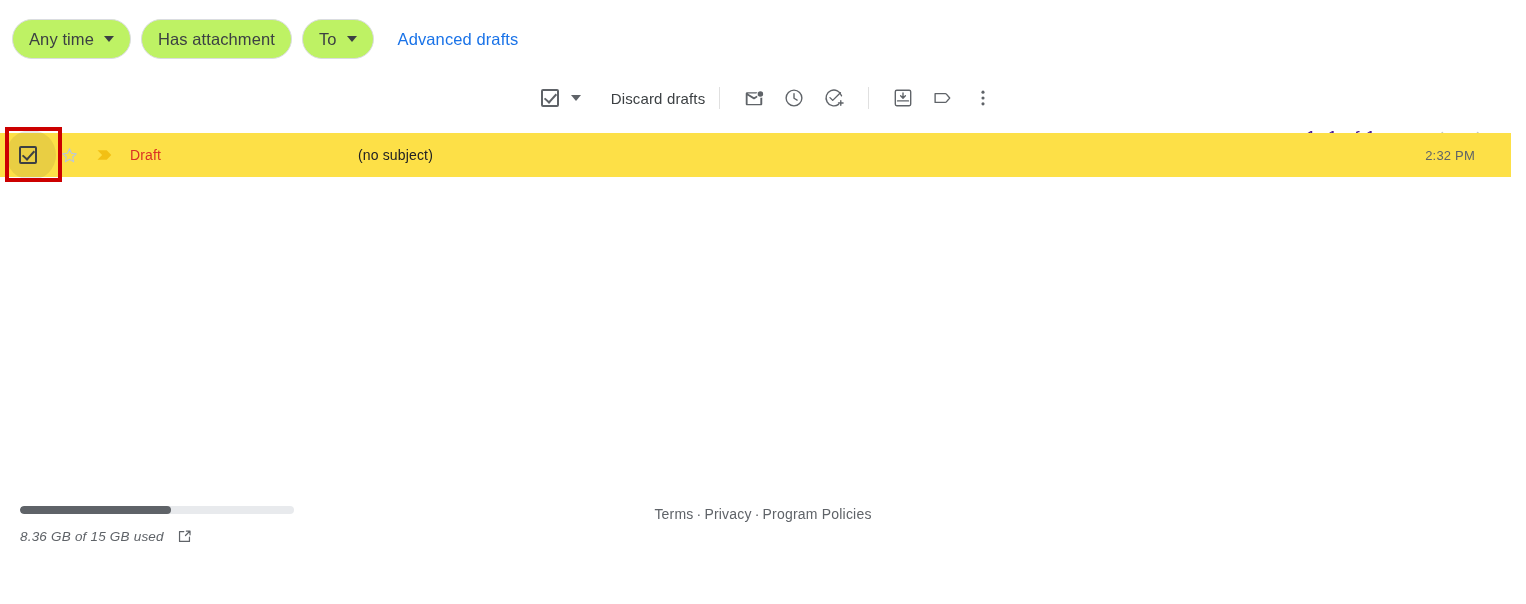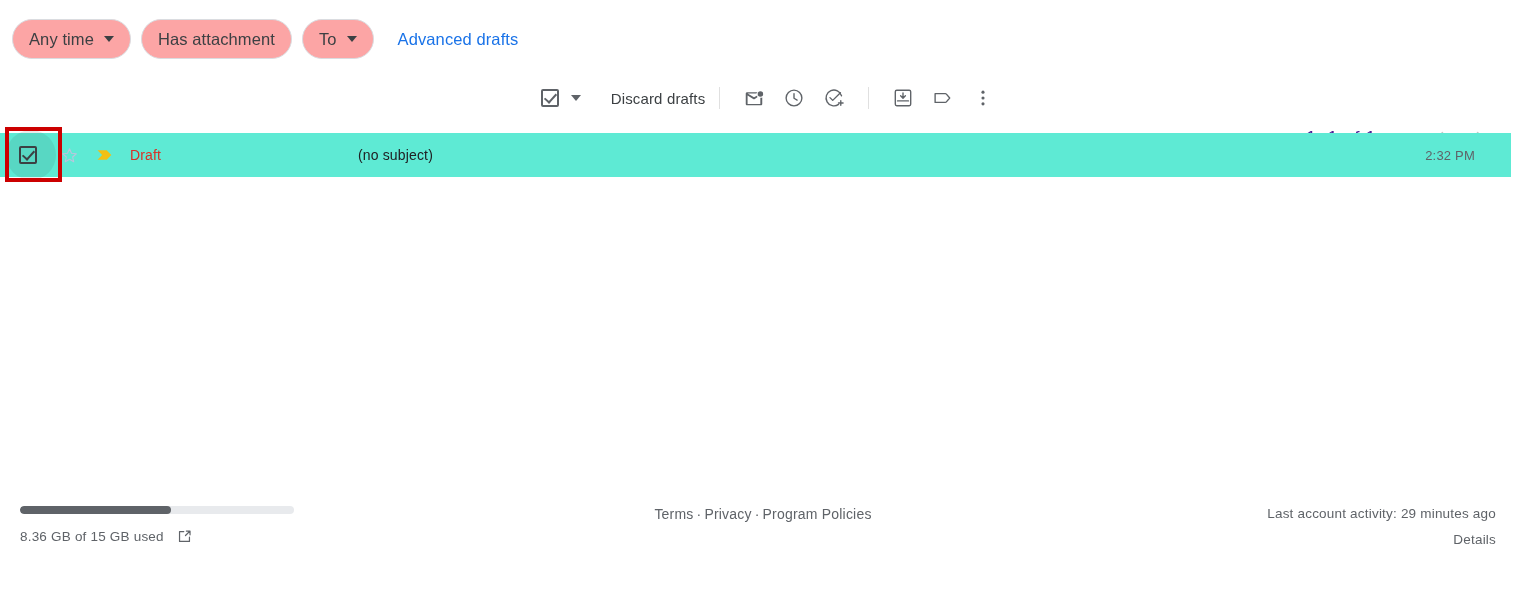--- a/index.html
+++ b/index.html
@@ -24,21 +24,21 @@
     height: 78px;
     display: flex;
     align-items: center;
     padding-left: 12px;
     box-sizing: border-box;
   }
   .chip {
     height: 40px;
     border: 1px solid #dadce0;
     border-radius: 20px;
-    background: #fca5a5;
+    background: #bef264;
     display: flex;
     align-items: center;
     padding: 16px 16px;
     margin-right: 10px;
     cursor: pointer;
     box-sizing: border-box;
     text-align: right;
   }
   .chip-label {
     font-size: 16.5px;
@@ -149,21 +149,21 @@
   }
 
   
   .list {
     position: absolute;
     left: 0; top: 133px;
     width: 1511px;
   }
   .mail-row {
     height: 44px;
-    background: #5eead4;
+    background: #fde047;
     display: flex;
     align-items: center;
     position: relative;
     cursor: pointer;
     box-sizing: border-box;
   }
   .row-check-wrap {
     width: 56px;
     height: 44px;
     display: flex;
@@ -273,20 +273,21 @@
   .storage-row {
     display: flex;
     align-items: center;
     margin-top: 14px;
   }
   .storage-text {
     font-size: 13.5px;
     color: #5f6368;
     letter-spacing: .2px;
     white-space: nowrap;
+    font-style: italic;
   }
   .ext-link {
     margin-left: 12px;
     display: flex;
     align-items: center;
     cursor: pointer;
   }
   .center-links {
     position: absolute;
     left: 0; top: 6px;
@@ -455,17 +456,13 @@
           <path d="M13.4 10.6L19.4 4.6M14.6 4.4h5.2v5.2" fill="none" stroke="#5f6368" stroke-width="1.7" stroke-linecap="round" stroke-linejoin="round"></path>
         </svg>
       </span>
     </div>
   </div>
 
   <div class="center-links">
     <span>Terms</span><span class="sep">·</span><span>Privacy</span><span class="sep">·</span><span>Program Policies</span>
   </div>
 
-  <div class="acct">
-    <div class="acct-text">Last account activity: 29 minutes ago</div>
-    <div class="acct-details">Details</div>
-  </div>
 </div>
 
 </body></html>

